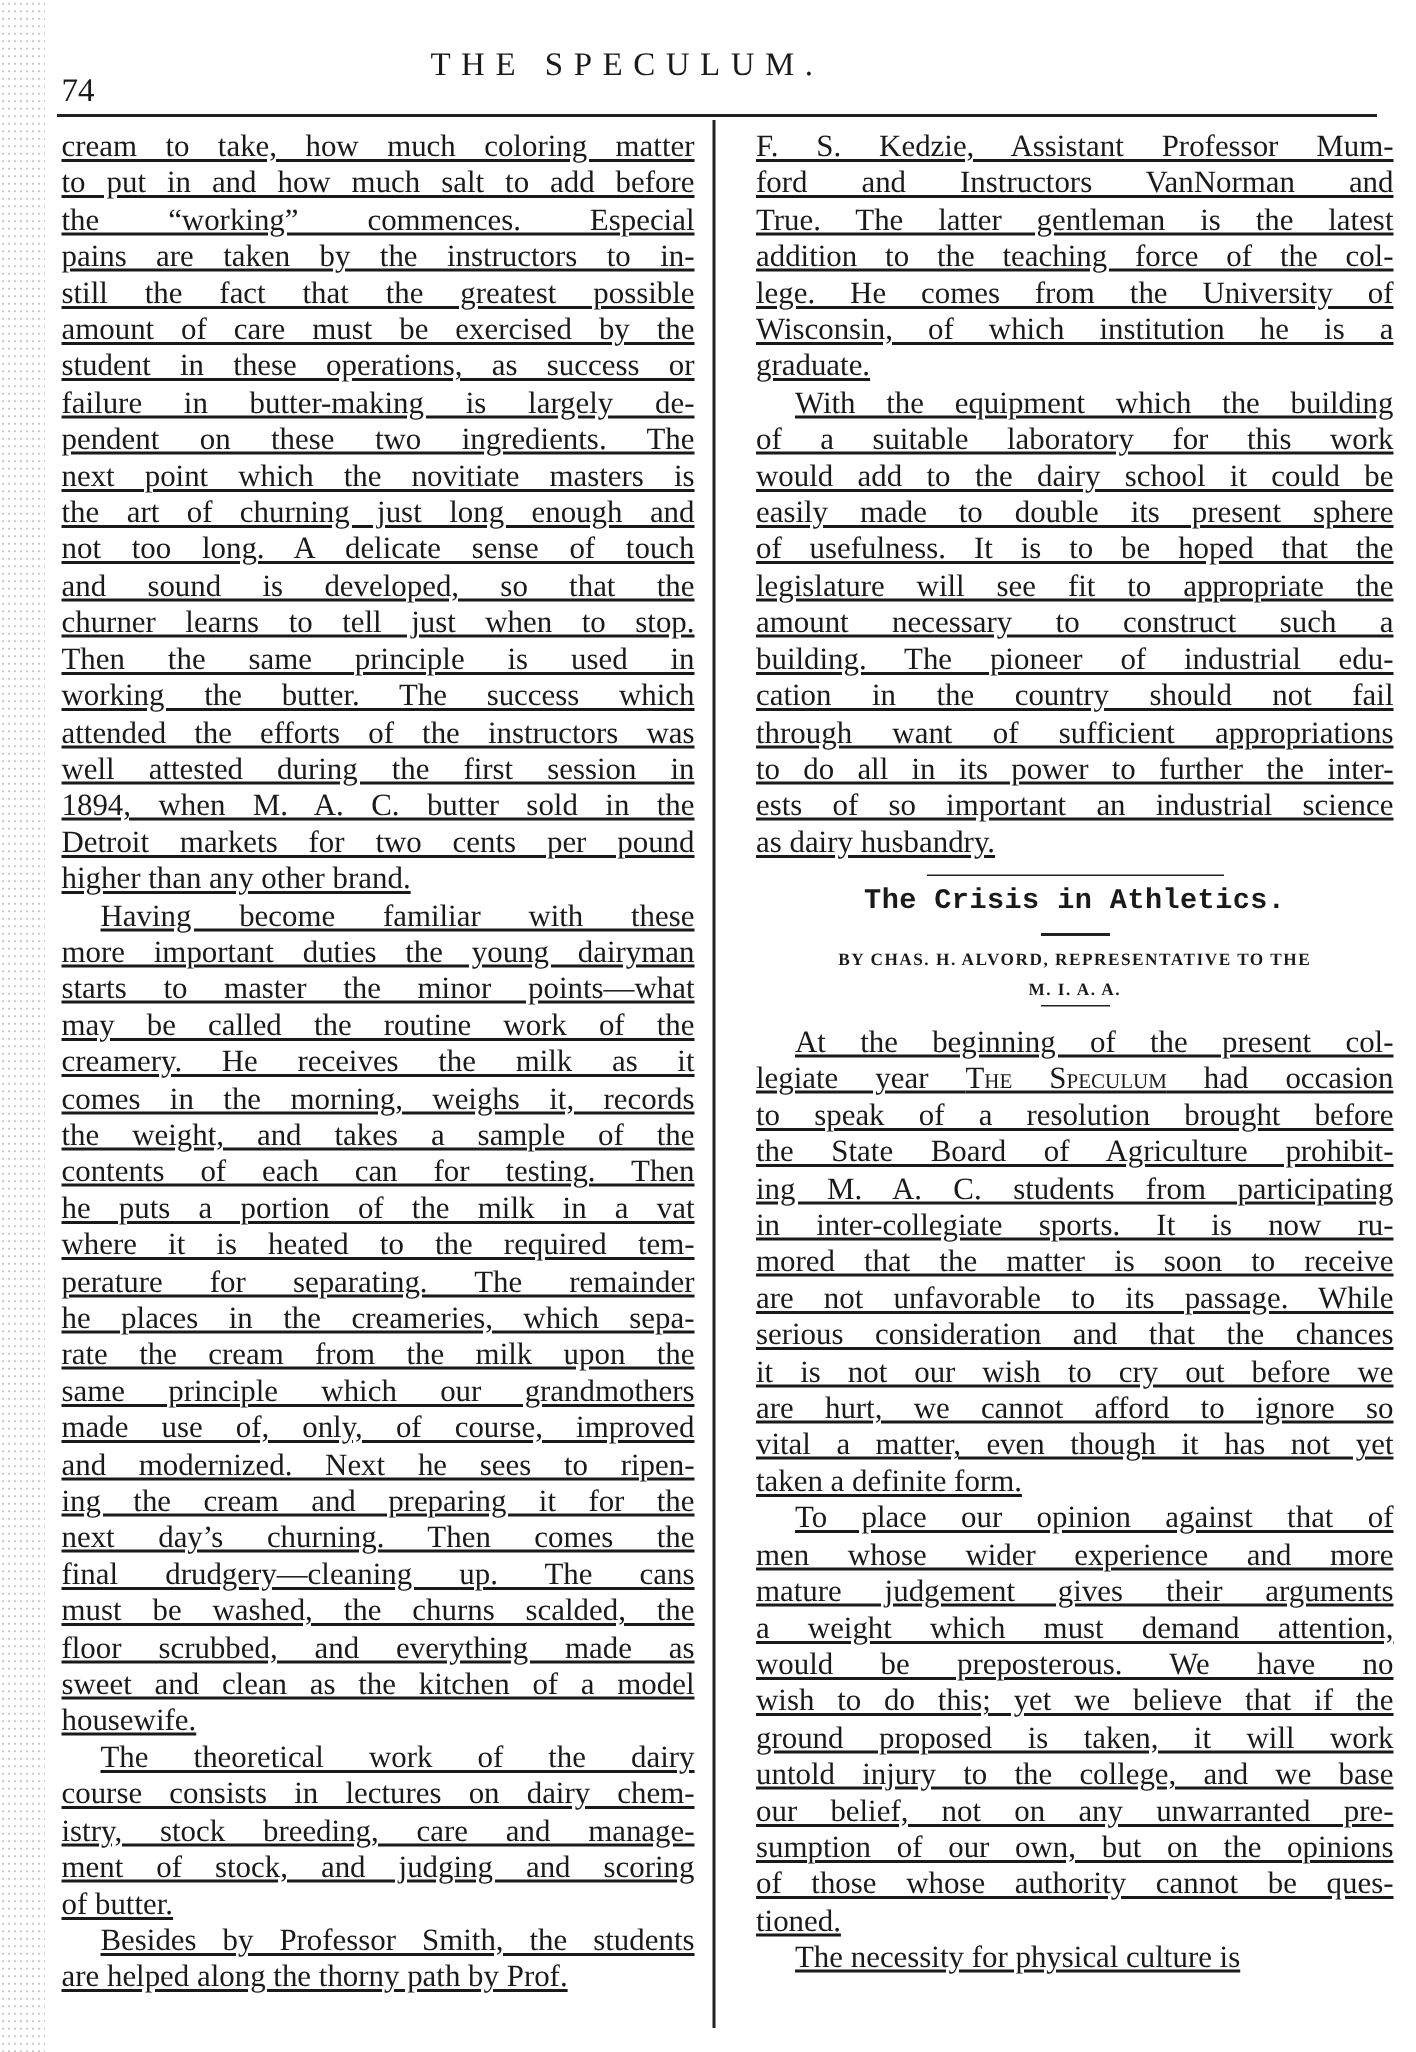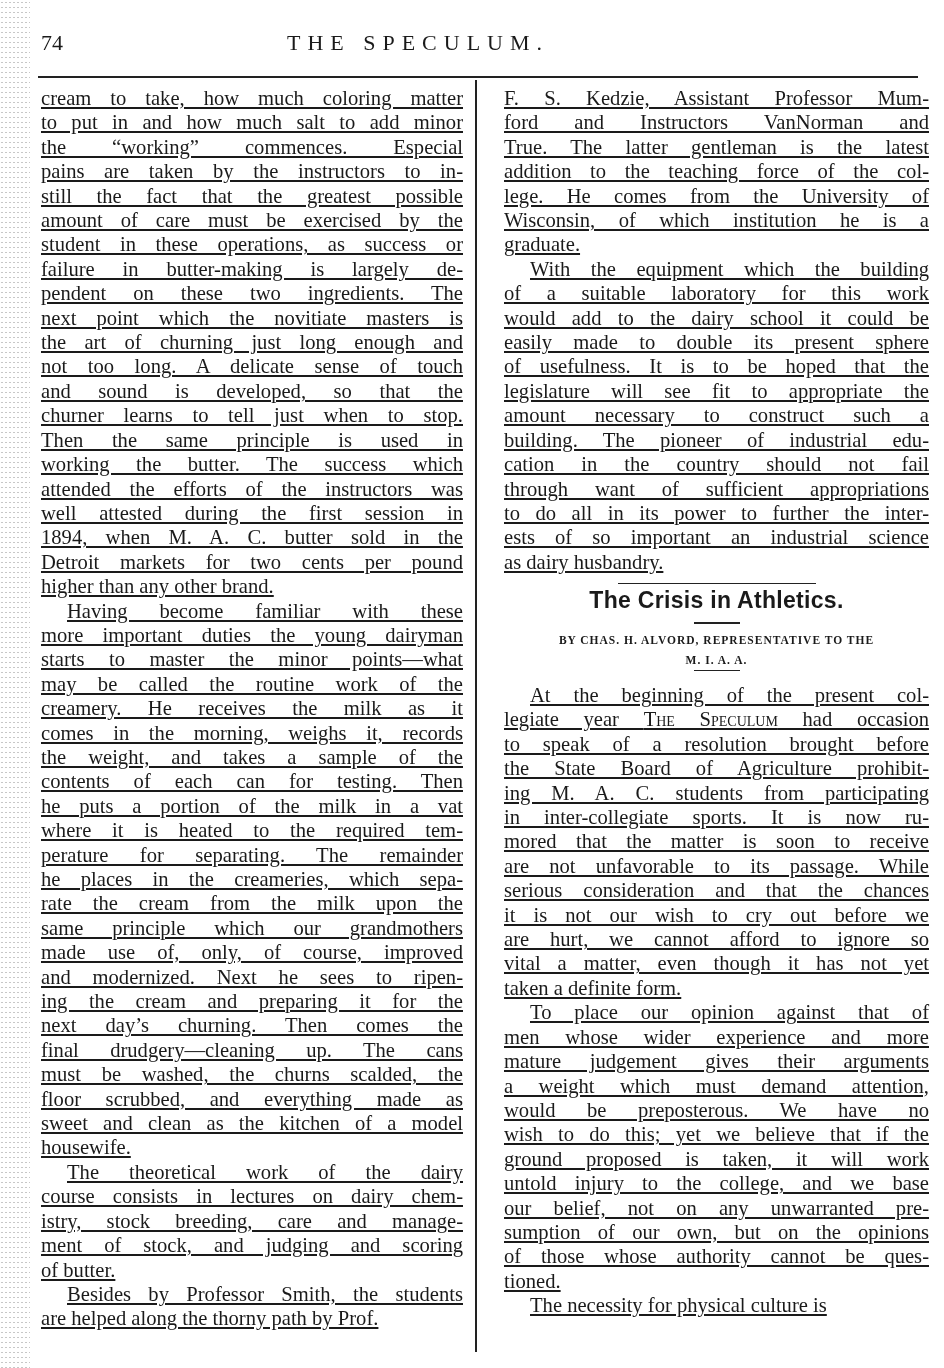--- a/index.html
+++ b/index.html
@@ -9,21 +9,21 @@
       font-family: "Liberation Serif", "DejaVu Serif", serif;
       color: #1a1a1a;
     }
     .speckle-left {
       position: absolute; left: 0; top: 0; width: 30px; height: 1368px;
       background-image: radial-gradient(#9a9a9a 0.6px, transparent 0.8px);
       background-size: 4px 5px; opacity: 0.55;
     }
     .header { position: absolute; left: 0; top: 0; width: 944px; height: 78px; }
     .page-number {
-      position: absolute; left: 41px; top: 30px;
+      position: absolute; left: 41px; top: 47px;
       font-size: 22px; letter-spacing: 0px;
     }
     .running-title {
       position: absolute; left: 0; width: 836px; top: 30px; text-align: center;
       font-size: 22px; letter-spacing: 7px;
     }
     .header-rule {
       position: absolute; left: 38px; top: 76px; width: 880px; height: 1.5px; background: #222;
     }
     .col-divider {
@@ -35,22 +35,22 @@
       text-align: justify; hyphens: manual;
     }
     .col-left { left: 41px; }
     .col-right { left: 504px; width: 425px; }
     .column p { margin: 0; text-indent: 0; text-decoration: underline; }
     .article-heading-block { text-align: center; margin: 0; }
     .short-rule { display: block; margin: 0 auto; height: 1.3px; background: #222; }
     .rule-long { width: 198px; margin-top: 9px; }
     .rule-small { width: 46px; }
     .article-title {
-      font-family: Liberation Sans, sans-serif;
-      font-weight: bold; font-size: 23px; line-height: 24px;
+      font-family: Liberation Mono, monospace;
+      font-weight: bold; font-size: 19px; line-height: 24px;
       margin: 4px 0 10px 0; letter-spacing: 0.3px;
     }
     .byline {
       font-family: "Liberation Serif", serif;
       font-size: 11.5px; line-height: 20px; letter-spacing: 1px;
       font-weight: bold; margin: 6px 0 0 0;
     }
     .smallcaps { font-variant: small-caps; }
     .line { display: block; text-align-last: justify; }
     .line.last { text-align-last: left; }
@@ -64,21 +64,21 @@
   <span class="page-number">74</span>
   <div class="running-title">THE SPECULUM.</div>
   <div class="header-rule"></div>
 </div>
 
 <div class="col-divider"></div>
 
 <div class="column col-left" id="left-col">
     <p>
       <span class="line">cream to take, how much coloring matter</span>
-      <span class="line">to put in and how much salt to add minor</span>
+      <span class="line">to put in and how much salt to add before</span>
       <span class="line">the “working” commences. Especial</span>
       <span class="line">pains are taken by the instructors to in-</span>
       <span class="line">still the fact that the greatest possible</span>
       <span class="line">amount of care must be exercised by the</span>
       <span class="line">student in these operations, as success or</span>
       <span class="line">failure in butter-making is largely de-</span>
       <span class="line">pendent on these two ingredients. The</span>
       <span class="line">next point which the novitiate masters is</span>
       <span class="line">the art of churning just long enough and</span>
       <span class="line">not too long. A delicate sense of touch</span>

